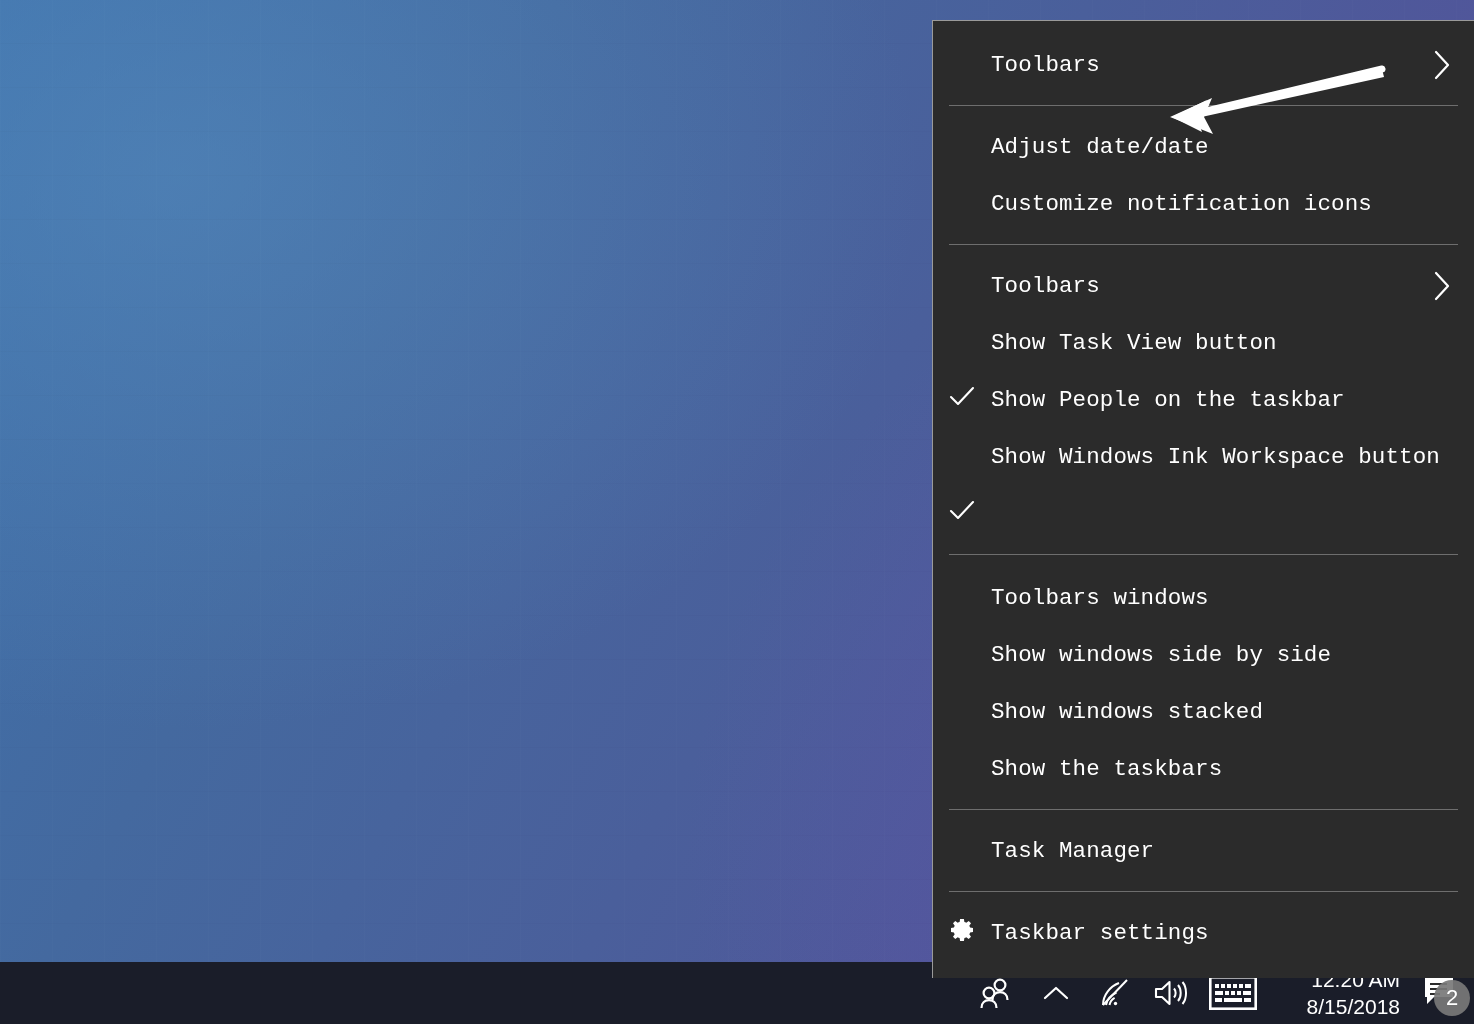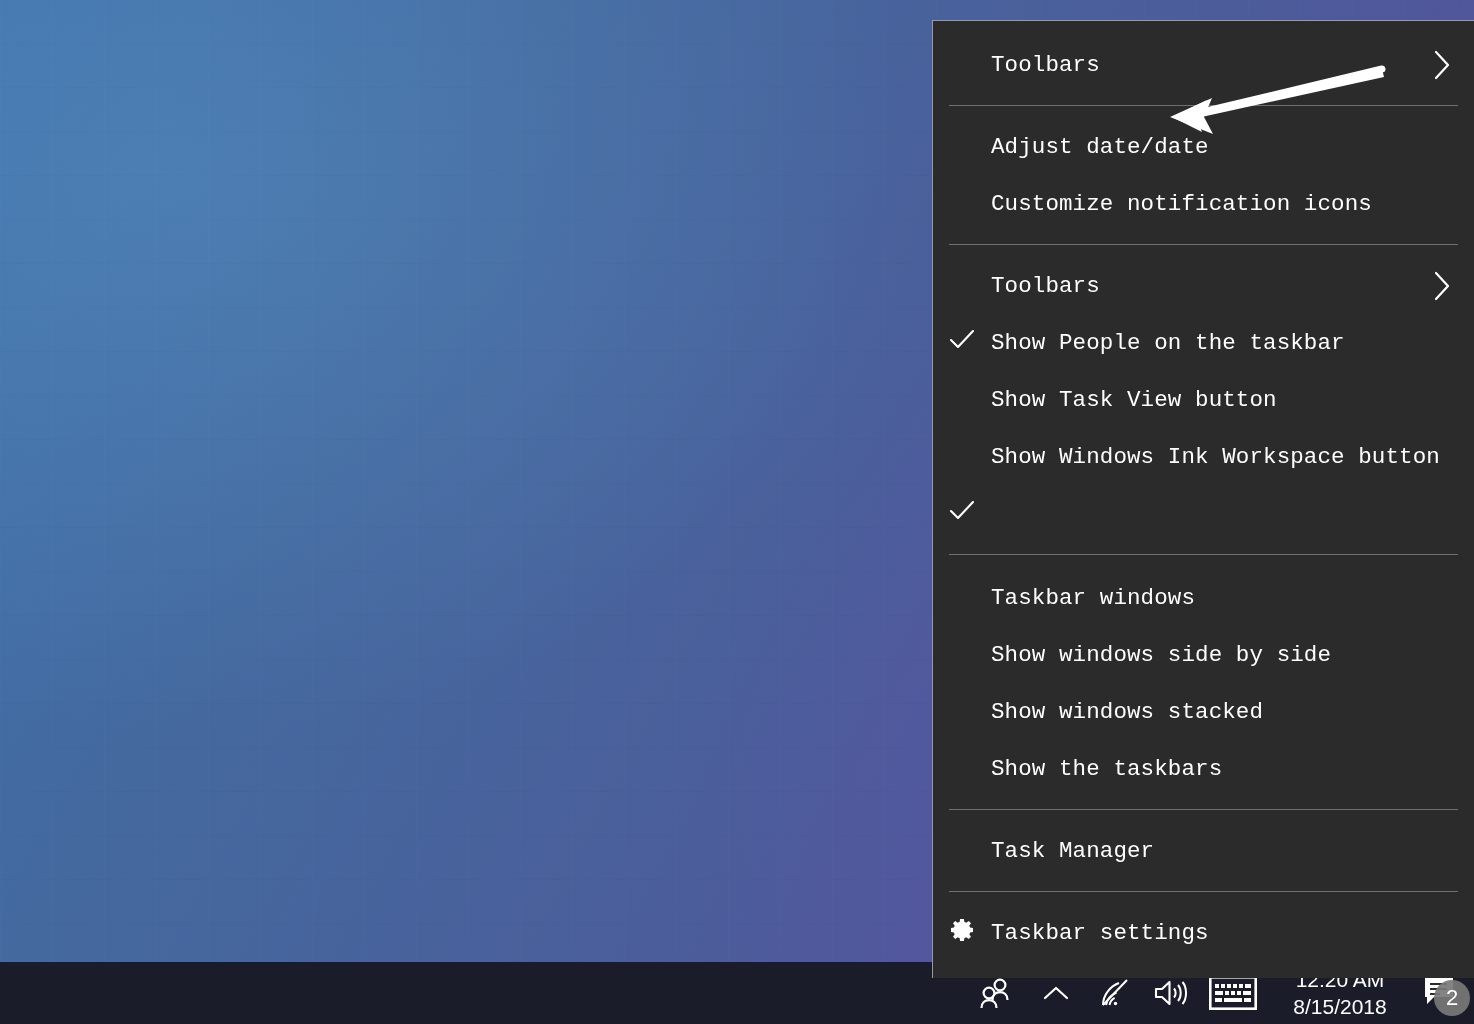--- a/index.html
+++ b/index.html
@@ -62,21 +62,21 @@
     align-items: center;
     justify-content: center;
     color: #ffffff;
   }
   .tray-icon svg { display: block; }
 
   #clock {
     height: 62px;
     display: flex;
     flex-direction: column;
-    align-items: center;
+    align-items: flex-end;
     justify-content: center;
     color: #ffffff;
     font-size: 21px;
     line-height: 27px;
     padding: 0 16px 0 14px;
     min-width: 120px;
   }
 
   #action-center {
     position: relative;
@@ -301,54 +301,54 @@
     <div class="menu-item">
       <span class="check-slot"></span>
       <span class="label">Toolbars</span>
       <span class="chevron">
         <svg width="20" height="32" viewBox="0 0 20 32">
           <path d="M4 3 L16 16 L4 29" fill="none" stroke="#ffffff" stroke-width="2.2" stroke-linecap="round" stroke-linejoin="round"></path>
         </svg>
       </span>
     </div>
     <div class="menu-item">
+      <span class="check-slot"></span>
+      <span class="label">Show Task View button</span>
+    </div>
+    <div class="menu-item">
       <span class="check-slot">
         <span>
           <svg width="26" height="22" viewBox="0 0 26 22">
             <path d="M2 11 L9 18 L24 2" fill="none" stroke="#ffffff" stroke-width="2.1" stroke-linecap="round" stroke-linejoin="round"></path>
           </svg>
         </span>
       </span>
       <span class="label">Show People on the taskbar</span>
     </div>
     <div class="menu-item">
       <span class="check-slot"></span>
-      <span class="label">Show Task View button</span>
-    </div>
-    <div class="menu-item">
-      <span class="check-slot"></span>
       <span class="label">Show Windows Ink Workspace button</span>
     </div>
     <div class="menu-item">
       <span class="check-slot">
         <span>
           <svg width="26" height="22" viewBox="0 0 26 22">
             <path d="M2 11 L9 18 L24 2" fill="none" stroke="#ffffff" stroke-width="2.1" stroke-linecap="round" stroke-linejoin="round"></path>
           </svg>
         </span>
       </span>
     </div>
 
     <div class="gap-12"></div>
     <div class="sep"></div>
     <div class="gap-14"></div>
 
     <div class="menu-item">
       <span class="check-slot"></span>
-      <span class="label">Taskbar windows</span>
+      <span class="label">Toolbars windows</span>
     </div>
     <div class="menu-item">
       <span class="check-slot"></span>
       <span class="label">Show windows side by side</span>
     </div>
     <div class="menu-item">
       <span class="check-slot"></span>
       <span class="label">Show windows stacked</span>
     </div>
     <div class="menu-item">

